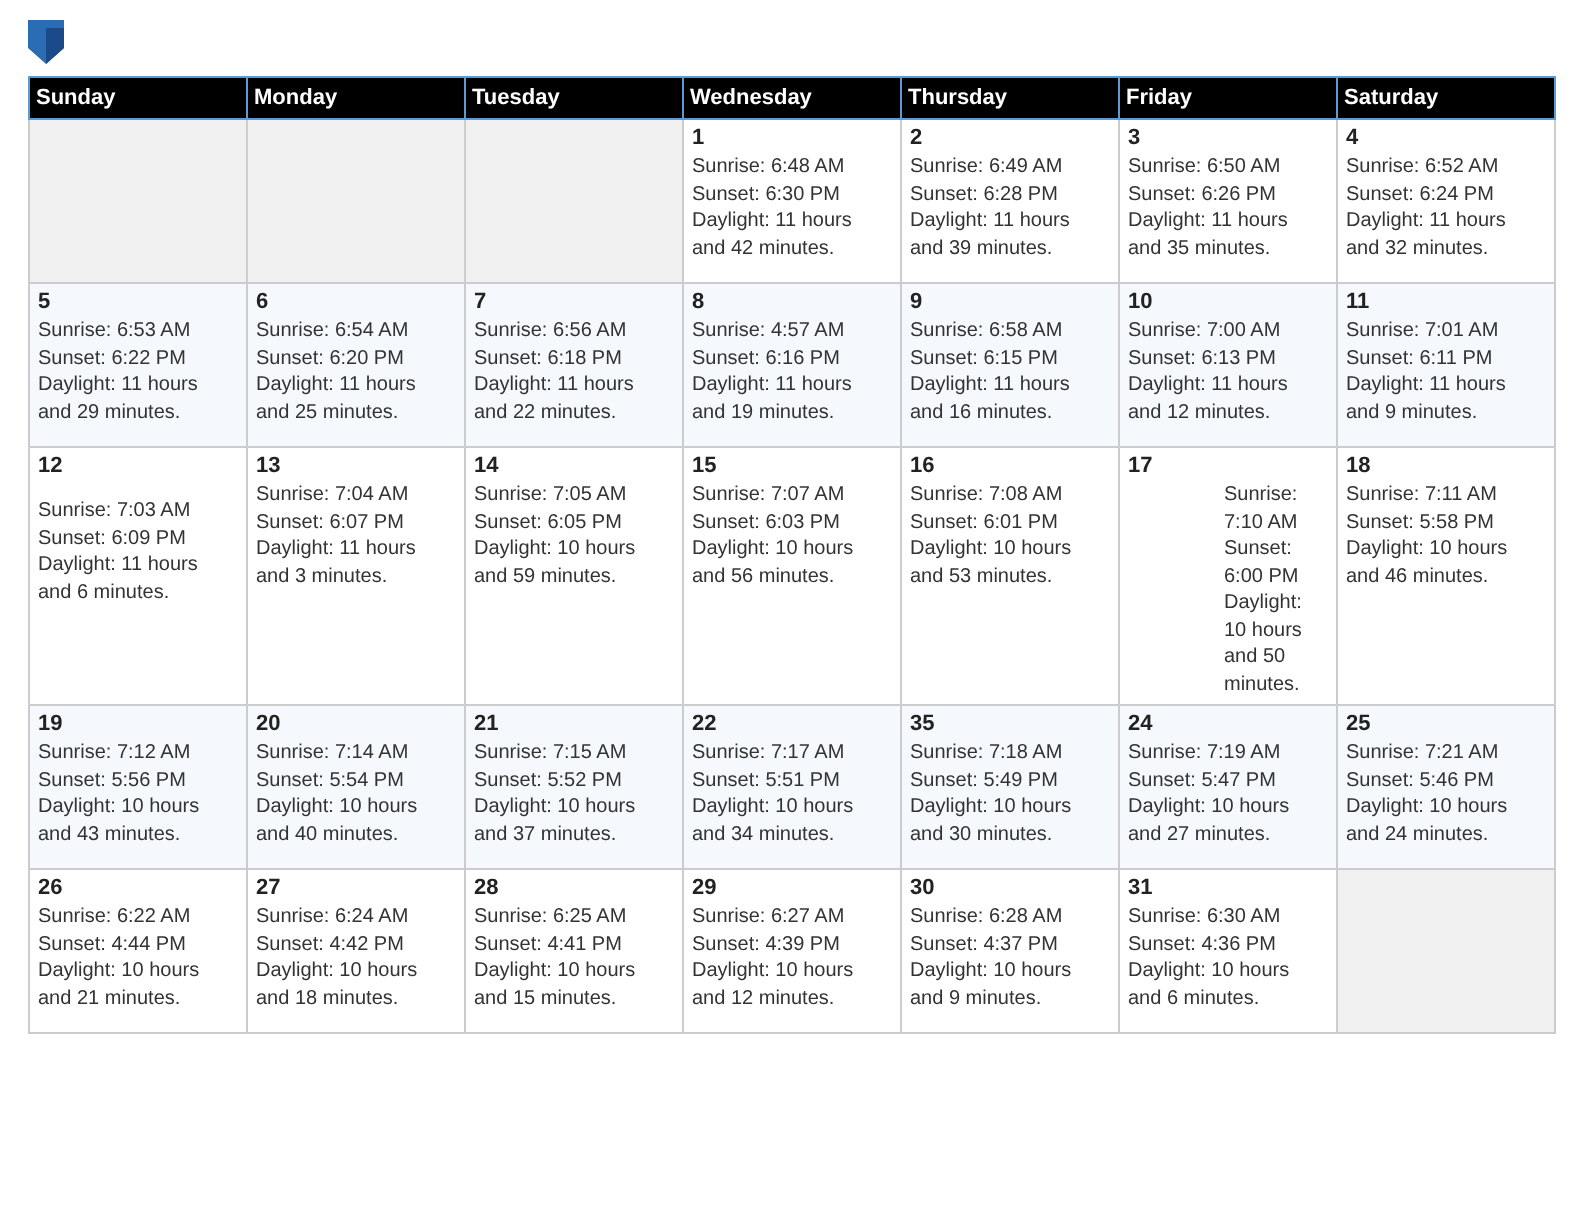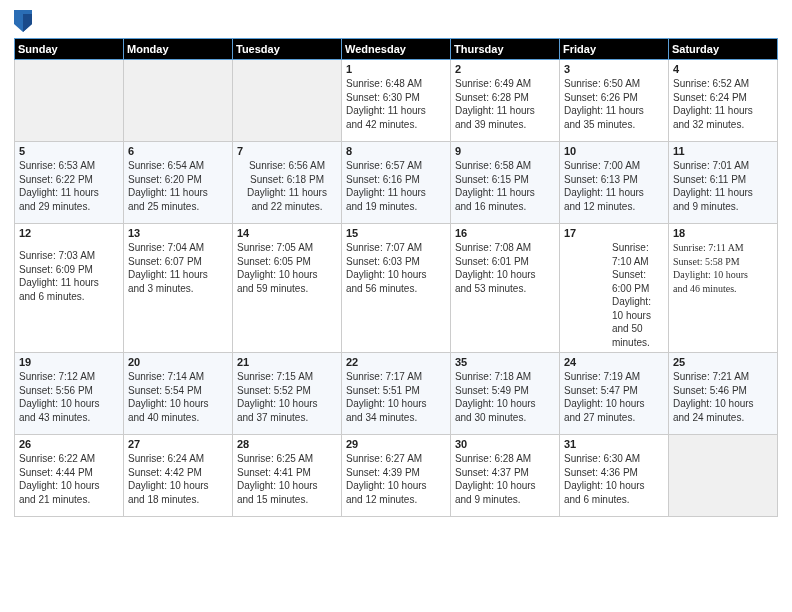--- a/index.html
+++ b/index.html
@@ -171,28 +171,28 @@
           </td>
           <td>
             <span class="day-number">6</span>
             <div class="day-info" style="white-space: pre-line;">Sunrise: 6:54 AM
 Sunset: 6:20 PM
 Daylight: 11 hours
 and 25 minutes.</div>
           </td>
           <td>
             <span class="day-number">7</span>
-            <div class="day-info" style="white-space: pre-line; text-align: center;">Sunrise: 6:56 AM
+            <div class="day-info" style="white-space: pre-line;">Sunrise: 6:56 AM
 Sunset: 6:18 PM
 Daylight: 11 hours
 and 22 minutes.</div>
           </td>
           <td>
             <span class="day-number">8</span>
-            <div class="day-info" style="white-space: pre-line;">Sunrise: 6:57 AM
+            <div class="day-info" style="white-space: pre-line;">Sunrise: 4:57 AM
 Sunset: 6:16 PM
 Daylight: 11 hours
 and 19 minutes.</div>
           </td>
           <td>
             <span class="day-number">9</span>
             <div class="day-info" style="white-space: pre-line;">Sunrise: 6:58 AM
 Sunset: 6:15 PM
 Daylight: 11 hours
 and 16 minutes.</div>
@@ -250,21 +250,21 @@
           </td>
           <td>
             <span class="day-number">17</span>
             <div class="day-info" style="white-space: pre-line; margin-left: 48px;">Sunrise: 7:10 AM
 Sunset: 6:00 PM
 Daylight: 10 hours
 and 50 minutes.</div>
           </td>
           <td>
             <span class="day-number">18</span>
-            <div class="day-info" style="white-space: pre-line; font-family: Liberation Serif, serif;">Sunrise: 7:11 AM
+            <div class="day-info" style="white-space: pre-line;">Sunrise: 7:11 AM
 Sunset: 5:58 PM
 Daylight: 10 hours
 and 46 minutes.</div>
           </td>
         </tr>
         <tr>
           <td>
             <span class="day-number">19</span>
             <div class="day-info" style="white-space: pre-line;">Sunrise: 7:12 AM
 Sunset: 5:56 PM

